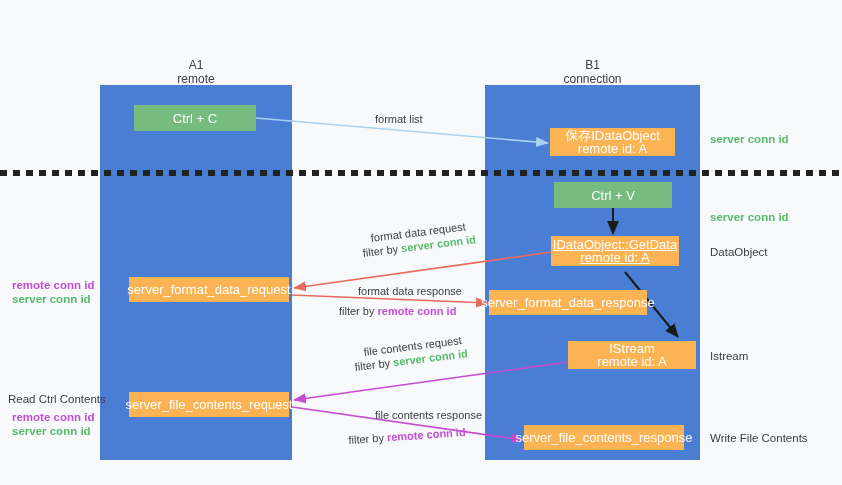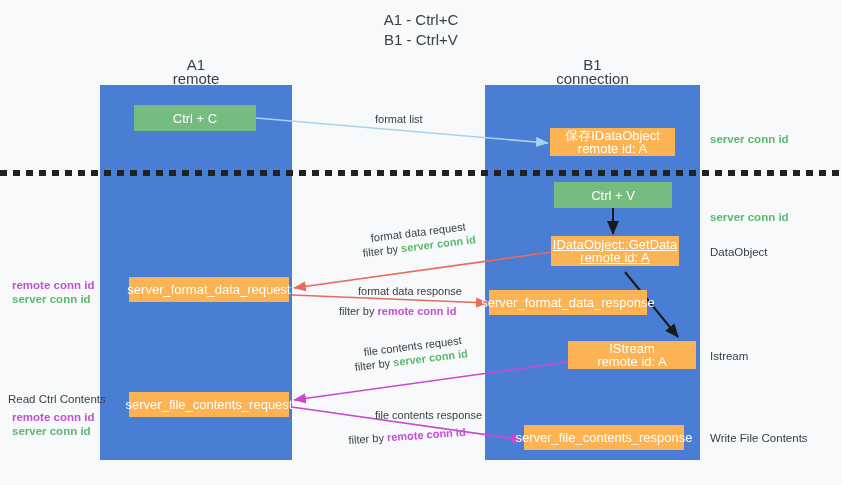--- a/index.html
+++ b/index.html
@@ -41,21 +41,21 @@
     font-size: 15px;
     line-height: 20px;
     color: #3c4043;
     white-space: pre;
   }
 
   
   .lane-header {
     position: absolute;
     text-align: center;
-    font-size: 15px;
+    font-size: 12px;
     line-height: 14px;
     color: #3c4043;
     white-space: pre;
   }
 
   
   .lane {
     position: absolute;
     background: #4a7ed4;
   }
@@ -110,22 +110,20 @@
       to right,
       #222222 0px, #222222 7px,
       rgba(0,0,0,0) 7px, rgba(0,0,0,0) 13px);
   }
 </style>
 </head>
 <body>
 
 <div id="canvas">
 
-  <div class="title">A1 - Ctrl+C
-B1 - Ctrl+V</div>
 
   <div class="lane-header" style="left:100px; top:58px; width:192px;">A1
 remote</div>
   <div class="lane-header" style="left:485px; top:58px; width:215px;">B1
 connection</div>
 
   <div class="lane" style="left:100px; top:85px; width:192px; height:375px;"></div>
   <div class="lane" style="left:485px; top:85px; width:215px; height:375px;"></div>
 
   <svg class="layer">

